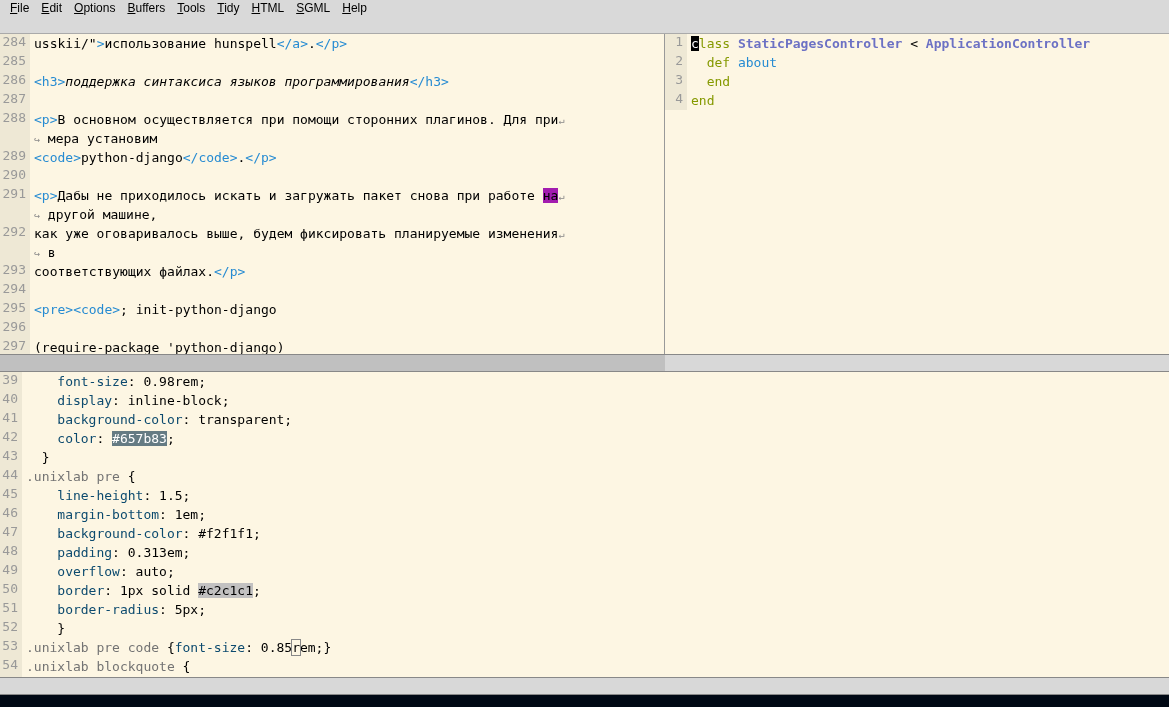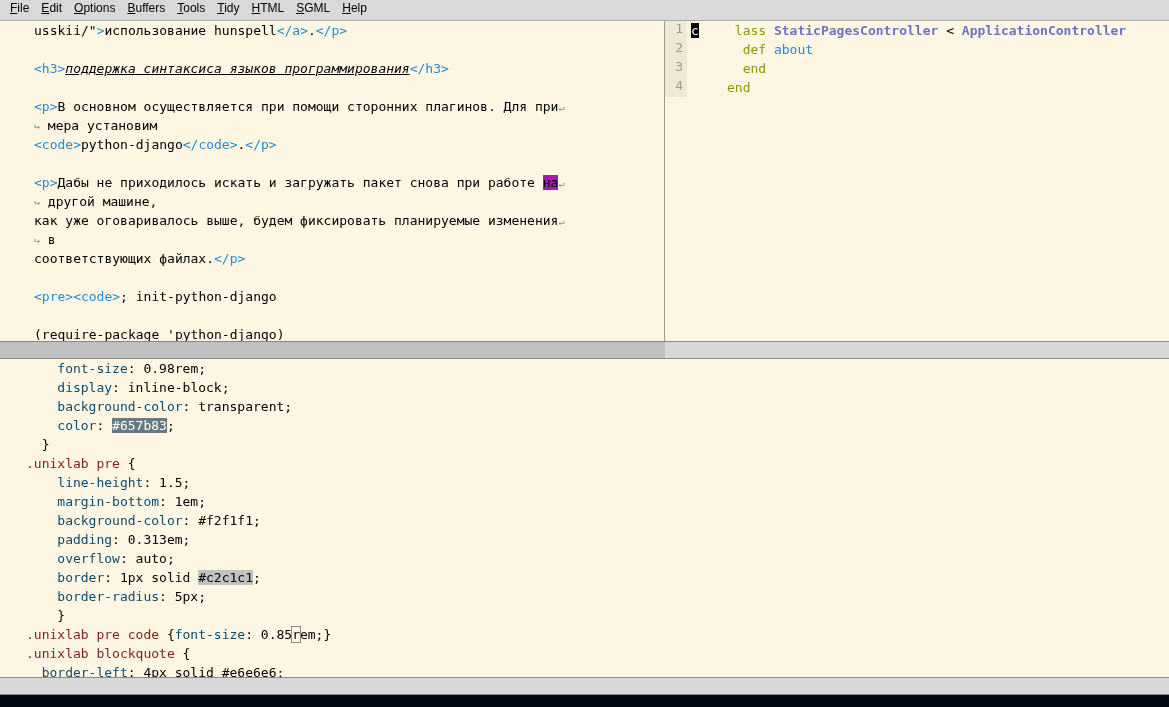--- a/index.html
+++ b/index.html
@@ -13,21 +13,21 @@
     overflow: hidden;
     display: flex;
     flex-direction: column;
   }
   .menubar {
     background: #d9d9d9;
     border-bottom: 1px solid #aaa;
     padding: 1px 4px;
     display: flex;
     gap: 0;
-    height: 21px;
+    height: 34px;
     font-family: sans-serif;
     font-size: 12px;
   }
   .menubar span { padding: 0 6px; cursor: default; }
   .menubar span u { text-decoration: underline; }
   .editor-row {
     display: flex;
     flex: 0 0 auto;
   }
   .pane {
@@ -52,27 +52,27 @@
     margin-left: 30px;
     white-space: pre;
     line-height: 19px;
     padding-left: 4px;
   }
   .codearea-narrow { margin-left: 22px; }
   .line { height: 19px; }
   .wrap-mark { color:#888; font-size:10px; }
   
   .c-tag { color: #268bd2; }
-  .c-kw { color: #859900; padding-left: 36px; }
+  .c-kw { color: #859900; }
   .c-const { color: #6c71c4; font-weight: bold; }
   .c-func { color: #268bd2; }
-  .c-sel { color: #7f1d1d; }
+  .c-sel { color: #737373; }
   .c-prop { color: #0c4a6e; }
   .hl { background: #a21caf; }
-  .underline { text-decoration: underline; font-style: italic; }
+  .underline { font-style: italic; }
   .modeline {
     background: #c0c0c0;
     border-top: 1px solid #888;
     border-bottom: 1px solid #888;
     height: 18px;
     font-size: 12px;
     padding: 1px 4px;
     white-space: pre;
     overflow: hidden;
     font-family: "DejaVu Sans Mono", monospace;
@@ -92,20 +92,39 @@
     <span><u>B</u>uffers</span>
     <span><u>T</u>ools</span>
     <span><u>T</u>idy</span>
     <span><u>H</u>TML</span>
     <span><u>S</u>GML</span>
     <span><u>H</u>elp</span>
   </div>
 
 <div class="editor-row">
   <div class="pane left">
+    <div id="gutterL" class="gutter">
+        <div class="line">284</div>
+        <div class="line">285</div>
+        <div class="line">286</div>
+        <div class="line">287</div>
+        <div class="line">288</div>
+        <div class="line"></div>
+        <div class="line">289</div>
+        <div class="line">290</div>
+        <div class="line">291</div>
+        <div class="line"></div>
+        <div class="line">292</div>
+        <div class="line"></div>
+        <div class="line">293</div>
+        <div class="line">294</div>
+        <div class="line">295</div>
+        <div class="line">296</div>
+        <div class="line">297</div>
+      </div>
     <div id="codeL" class="codearea"><div class="line">usskii/"<span class="c-tag">&gt;</span>использование hunspell<span class="c-tag">&lt;/</span><span class="c-func">a</span><span class="c-tag">&gt;</span>.<span class="c-tag">&lt;/</span><span class="c-func">p</span><span class="c-tag">&gt;</span></div><div class="line">&nbsp;</div><div class="line"><span class="c-tag">&lt;</span><span class="c-func">h3</span><span class="c-tag">&gt;</span><span class="underline">поддержка синтаксиса языков программирования</span><span class="c-tag">&lt;/</span><span class="c-func">h3</span><span class="c-tag">&gt;</span></div><div class="line">&nbsp;</div><div class="line"><span class="c-tag">&lt;</span><span class="c-func">p</span><span class="c-tag">&gt;</span>В основном осуществляется при помощи сторонних плагинов. Для при<span class="wrap-mark">↵</span></div><div class="line"><span class="wrap-mark">↪</span> мера установим</div><div class="line"><span class="c-tag">&lt;</span><span class="c-func">code</span><span class="c-tag">&gt;</span>python-django<span class="c-tag">&lt;/</span><span class="c-func">code</span><span class="c-tag">&gt;</span>.<span class="c-tag">&lt;/</span><span class="c-func">p</span><span class="c-tag">&gt;</span></div><div class="line">&nbsp;</div><div class="line"><span class="c-tag">&lt;</span><span class="c-func">p</span><span class="c-tag">&gt;</span>Дабы не приходилось искать и загружать пакет снова при работе <span class="hl">на</span><span class="wrap-mark">↵</span></div><div class="line"><span class="wrap-mark">↪</span> другой машине,</div><div class="line">как уже оговаривалось выше, будем фиксировать планируемые изменения<span class="wrap-mark">↵</span></div><div class="line"><span class="wrap-mark">↪</span> в</div><div class="line">соответствующих файлах.<span class="c-tag">&lt;/</span><span class="c-func">p</span><span class="c-tag">&gt;</span></div><div class="line">&nbsp;</div><div class="line"><span class="c-tag">&lt;</span><span class="c-func">pre</span><span class="c-tag">&gt;&lt;</span><span class="c-func">code</span><span class="c-tag">&gt;</span>; init-python-django</div><div class="line">&nbsp;</div><div class="line">(require-package 'python-django)</div></div>
   </div>
   <div class="pane right">
     <div id="gutterR" class="gutter gutter-narrow">
         <div class="line">1</div>
         <div class="line">2</div>
         <div class="line">3</div>
         <div class="line">4</div>
       </div>
     <div id="codeR" class="codearea codearea-narrow"><div class="line"><span class="cursor">c</span><span class="c-kw">lass</span> <span class="c-const">StaticPagesController</span> &lt; <span class="c-const">ApplicationController</span></div><div class="line">  <span class="c-kw">def</span> <span class="c-func">about</span></div><div class="line">  <span class="c-kw">end</span></div><div class="line"><span class="c-kw">end</span></div></div>
@@ -115,19 +134,38 @@
 <div class="editor-row">
   <div class="modeline" style="width:665px">
     <span id="mlL">U:**-  <b>*markdown-output*</b>   62% (291,67)   (XHTML Rbow Fly WSC AC Fill) Вс янв 12 2</span>
   </div>
   <div class="modeline inactive" style="flex:1">
     <span id="mlR">-:---  <b>static_pages_controller.rb</b>   All (1,0)      Git-master</span>
   </div>
 </div>
 
 <div class="pane bottom" style="height:322px">
+  <div id="gutterB" class="gutter gutter-narrow">
+      <div class="line">39</div>
+      <div class="line">40</div>
+      <div class="line">41</div>
+      <div class="line">42</div>
+      <div class="line">43</div>
+      <div class="line">44</div>
+      <div class="line">45</div>
+      <div class="line">46</div>
+      <div class="line">47</div>
+      <div class="line">48</div>
+      <div class="line">49</div>
+      <div class="line">50</div>
+      <div class="line">51</div>
+      <div class="line">52</div>
+      <div class="line">53</div>
+      <div class="line">54</div>
+      <div class="line">55</div>
+    </div>
   <div id="codeB" class="codearea codearea-narrow"><div class="line">    <span class="c-prop">font-size</span>: 0.98rem;</div><div class="line">    <span class="c-prop">display</span>: inline-block;</div><div class="line">    <span class="c-prop">background-color</span>: transparent;</div><div class="line">    <span class="c-prop">color</span>: <span style="background:#657b83;color:#fff">#657b83</span>;</div><div class="line">  }</div><div class="line"><span class="c-sel">.unixlab pre</span> {</div><div class="line">    <span class="c-prop">line-height</span>: 1.5;</div><div class="line">    <span class="c-prop">margin-bottom</span>: 1em;</div><div class="line">    <span class="c-prop">background-color</span>: #f2f1f1;</div><div class="line">    <span class="c-prop">padding</span>: 0.313em;</div><div class="line">    <span class="c-prop">overflow</span>: auto;</div><div class="line">    <span class="c-prop">border</span>: 1px solid <span style="background:#c2c1c1;">#c2c1c1</span>;</div><div class="line">    <span class="c-prop">border-radius</span>: 5px;</div><div class="line">    }</div><div class="line"><span class="c-sel">.unixlab pre code</span> {<span class="c-prop">font-size</span>: 0.85<span style="outline:1px solid #888">r</span>em;}</div><div class="line"><span class="c-sel">.unixlab blockquote</span> {</div><div class="line">  <span class="c-prop">border-left</span>: 4px solid #e6e6e6;</div></div>
 </div>
 <div class="modeline inactive">
   <span id="mlB">-:---  <b>unixlab.css</b>    50% (53,34)   Git:master  (CSS Rbow Par- ElDoc WSC AC) Вс янв 12 23:19[100.0%]</span>
 </div>
 
 <div class="bottom-border"></div>
 
 </body></html>

